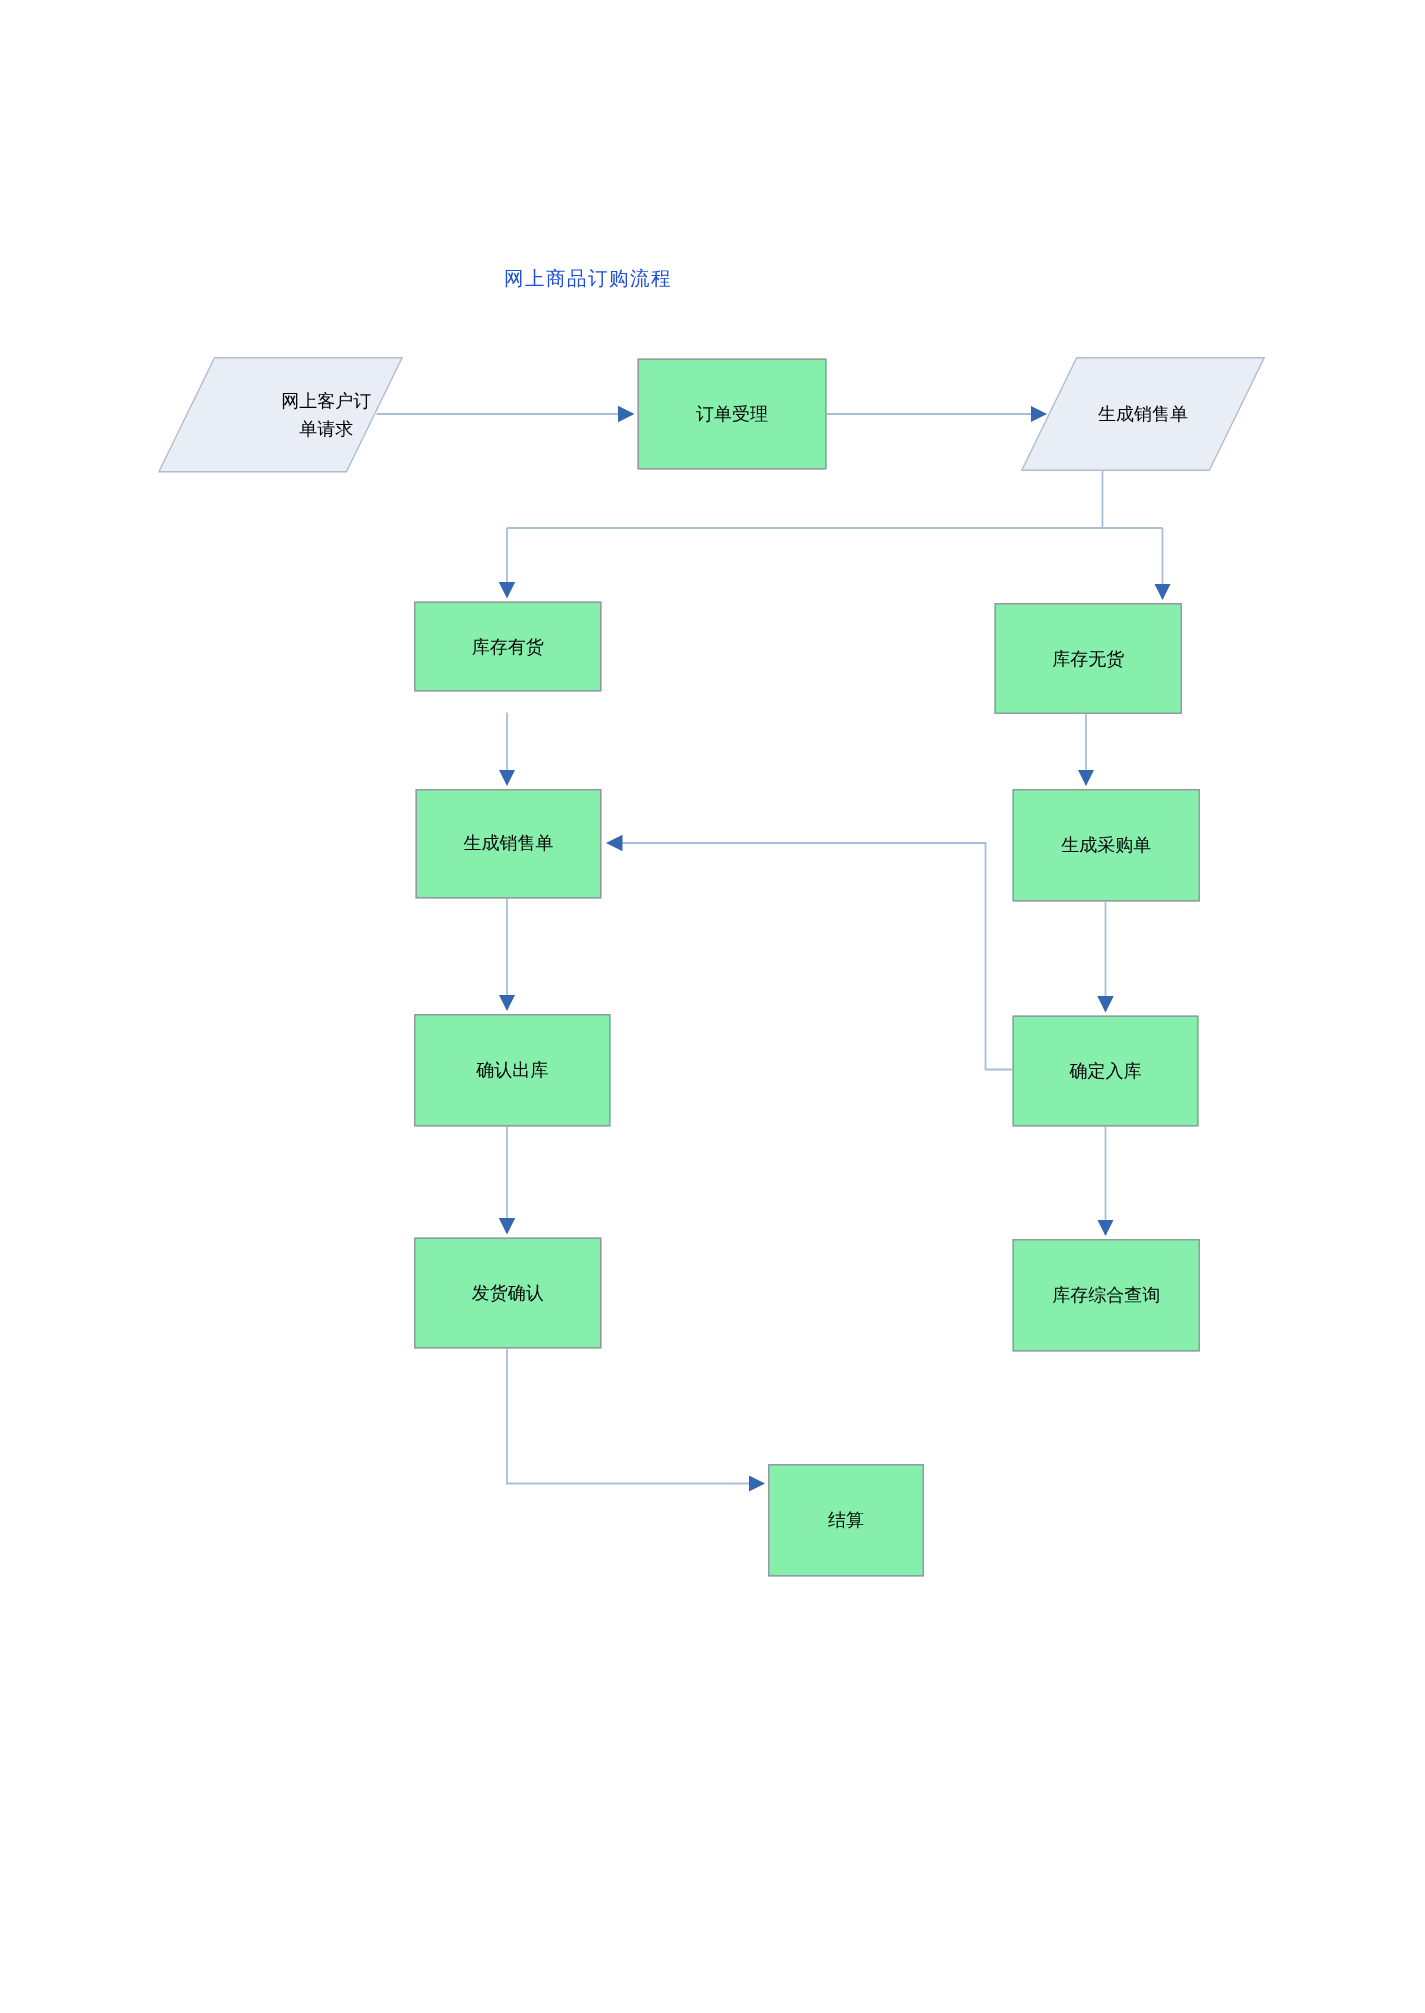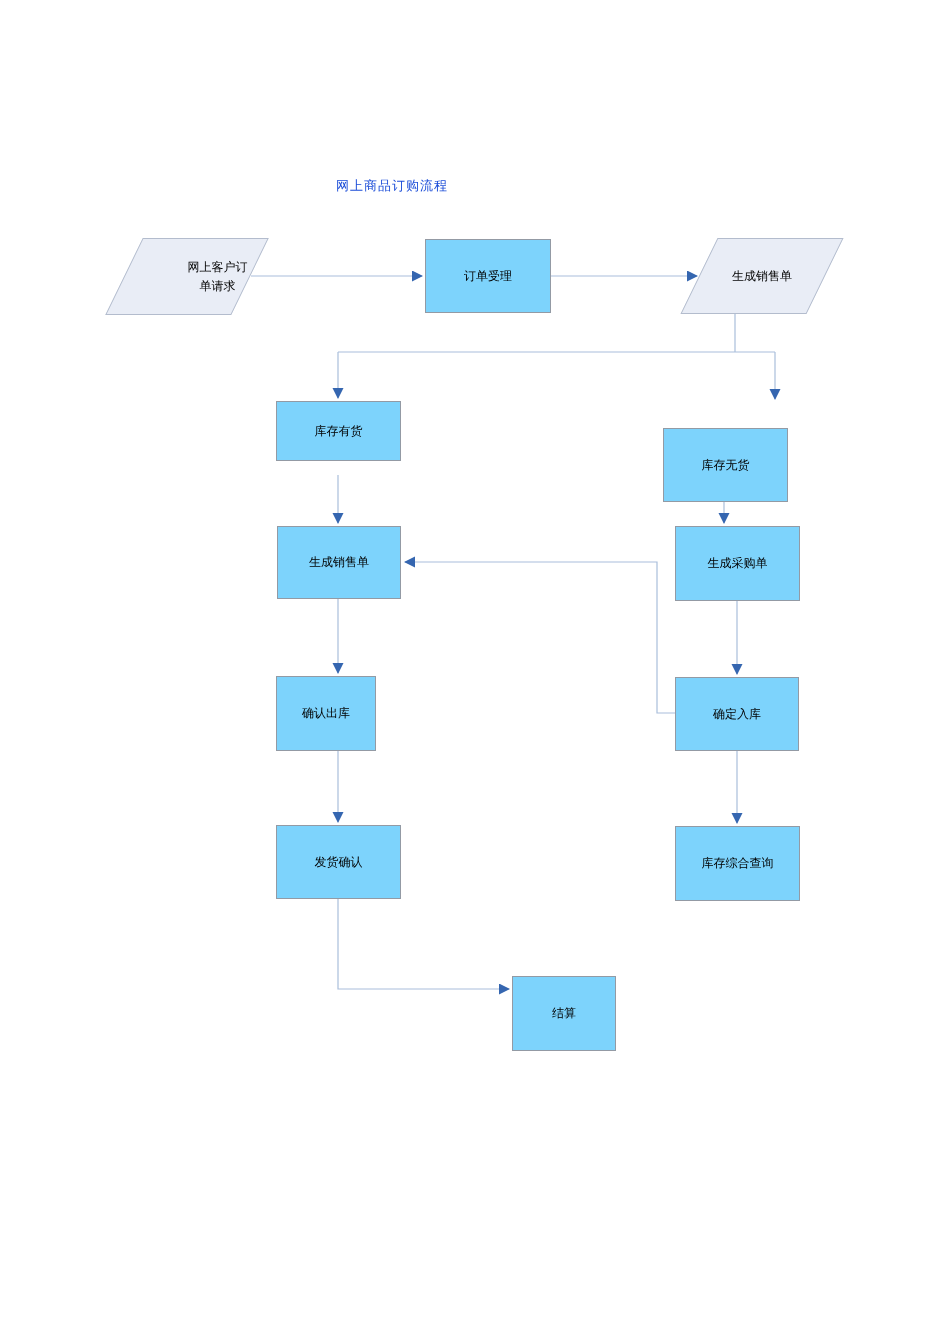--- a/index.html
+++ b/index.html
@@ -9,38 +9,38 @@
   }
   #connectors{position:absolute;left:0;top:0;width:950px;height:1342px;pointer-events:none;}
   .diagram-title{
     position:absolute;left:336px;top:177px;font-size:13px;letter-spacing:1px;color:#1d4ed8;
   }
   .node{
     position:absolute;box-sizing:border-box;display:flex;align-items:center;justify-content:center;
     text-align:center;font-size:12px;line-height:1.55;color:#000000;
   }
   .rect-node{
-    background:#7dd3fc;border:1.5px solid #939aa4;
+    background:#86efac;border:1.5px solid #939aa4;
   }
   .para-node{background:transparent;border:none;}
   .para-bg{
     position:absolute;left:0;top:0;right:0;bottom:0;
     background:#e9edf6;border:1px solid #b3bccd;transform:skewX(-26deg);box-sizing:border-box;
   }
   .para-label{position:relative;width:65px;}
   .rect-label{position:relative;max-width:110px;}
   
   #n-online-order-request{left:124px;top:238px;width:126px;height:77px;justify-content:flex-end;}
   #n-order-acceptance   {left:425px;top:239px;width:126px;height:74px;}
   #n-query-stock        {left:699px;top:238px;width:126px;height:76px;}
   #n-in-stock           {left:276px;top:401px;width:125px;height:60px;}
-  #n-out-of-stock       {left:663px;top:402px;width:125px;height:74px;margin-top:26px;}
+  #n-out-of-stock       {left:663px;top:402px;width:125px;height:74px;}
   #n-create-sales-order {left:277px;top:526px;width:124px;height:73px;}
   #n-create-purchase-order{left:675px;top:526px;width:125px;height:75px;}
-  #n-confirm-outbound   {left:276px;top:676px;width:100px;height:75px;}
+  #n-confirm-outbound   {left:276px;top:676px;width:131px;height:75px;}
   #n-confirm-inbound    {left:675px;top:677px;width:124px;height:74px;}
   #n-shipping-confirmation{left:276px;top:825px;width:125px;height:74px;}
   #n-stock-summary-query{left:675px;top:826px;width:125px;height:75px;}
   #n-settlement         {left:512px;top:976px;width:104px;height:75px;}
 </style>
 </head>
 <body>
 
 <div id="canvas">
 

